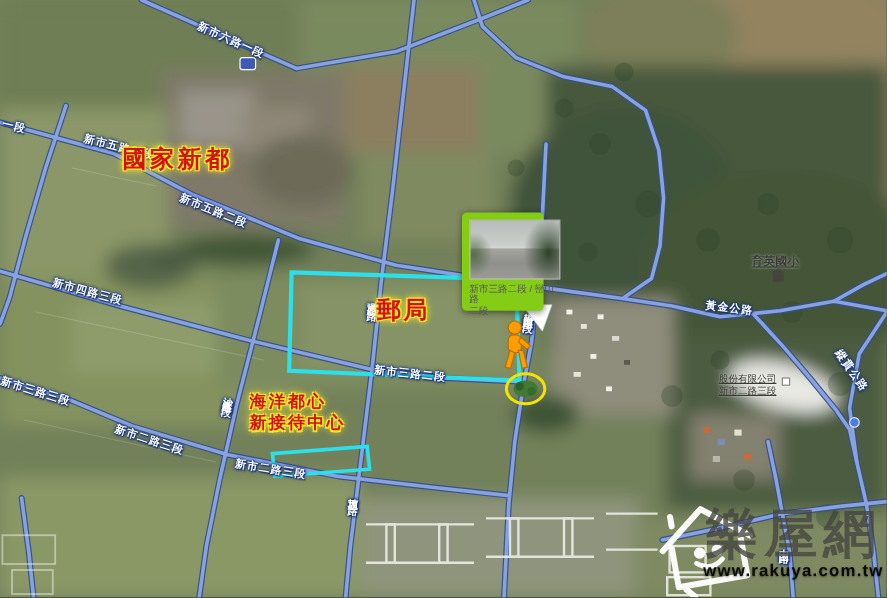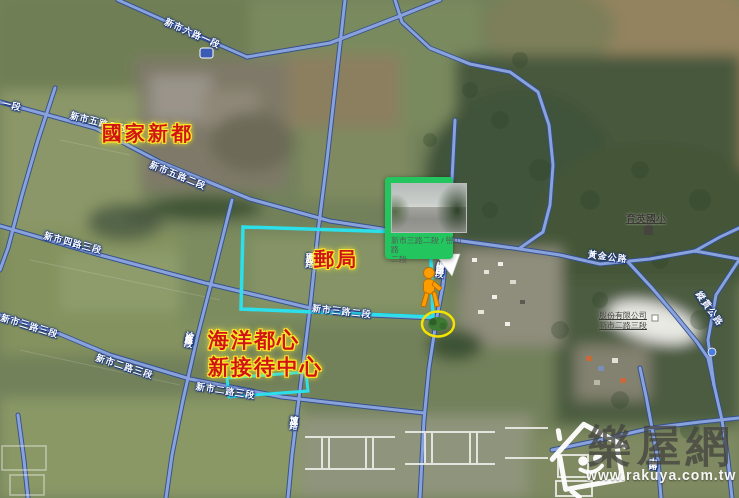--- a/index.html
+++ b/index.html
@@ -16,33 +16,33 @@
 
   
   .anno{position:absolute;color:#d01414;font-weight:bold;z-index:40;line-height:1.25;
         font-family:"Liberation Serif","DejaVu Serif",serif;white-space:nowrap;
         text-shadow:-1px -1px 0 #ffe92a,1px -1px 0 #ffe92a,-1px 1px 0 #ffe92a,1px 1px 0 #ffe92a,0 0 5px #ffe92a,0 0 7px #ffe92a;}
 
   .poitext{position:absolute;color:#3a3a34;font-weight:bold;z-index:28;line-height:1.2;
            text-shadow:0 0 2px rgba(255,255,255,.55);text-decoration:underline;}
 
   
-  #popup{position:absolute;left:385px;top:177px;width:68px;height:82px;background:#22c55e;
+  #popup{position:absolute;left:385px;top:177px;width:68px;height:82px;background:#84cc16;
          border-radius:4px;box-shadow:0 1px 5px rgba(0,0,0,.45);z-index:60;}
   #popup .photo{position:absolute;left:6px;top:6px;width:76px;height:50px;border:1px solid #bbb;box-sizing:border-box;
       background:
         radial-gradient(ellipse 30px 40px at 88% 55%, rgba(40,60,35,.95), rgba(40,60,35,0) 70%),
         radial-gradient(ellipse 22px 26px at 4% 58%, rgba(70,95,55,.8), rgba(70,95,55,0) 70%),
         linear-gradient(#b7bcba 0%,#c9cecb 40%,#d3d6d2 47%,#a3a49e 49%,#8f908b 74%,#9a9b95 100%);}
   #popup .caption{position:absolute;left:6px;top:59px;width:78px;font-size:8px;color:#555;line-height:1.18;}
   #popup-tail{z-index:59;}
 
   .wm-brand{position:absolute;left:588px;top:424px;font-size:44px;font-weight:bold;color:#44443f;
             opacity:.78;letter-spacing:5px;z-index:80;line-height:1;}
-  .wm-url{position:absolute;left:586px;top:468px;font-size:14px;font-weight:bold;color:#ffffff;opacity:.92;
+  .wm-url{position:absolute;left:586px;top:468px;font-size:14px;font-weight:bold;color:#000000;opacity:.92;
           letter-spacing:1px;text-shadow:0 1px 2px rgba(0,0,0,.5);z-index:80;line-height:1;}
 </style>
 </head>
 <body>
 
 <div id="stage">
 
   <svg width="739" height="498" viewBox="0 0 739 498">
     <defs>
         <filter id="soft" x="-20%" y="-20%" width="140%" height="140%">
@@ -225,21 +225,21 @@
   <div class="rlabel" style="left:698px;top:288px;transform:rotate(55deg)">縱貫公路</div>
 
   <div class="poitext" style="left:626px;top:213px;font-size:10px">育英國小</div>
   <div class="poitext" style="left:599px;top:311px;font-size:8px;font-weight:normal">
     <div>股份有限公司</div>
     <div>新市二路三段</div>
   </div>
 
   <div class="anno" style="left:102px;top:121px;font-size:20px;letter-spacing:3px">國家新都</div>
   <div class="anno" style="left:314px;top:247px;font-size:20px;letter-spacing:2px">郵局</div>
-  <div class="anno" style="left:208px;top:327px;font-size:21px;letter-spacing:2px;line-height:1.3">
+  <div class="anno" style="left:208px;top:327px;font-size:14px;letter-spacing:2px;line-height:1.3">
     <div>海洋都心</div>
     <div>新接待中心</div>
   </div>
 
   <svg width="739" height="498" viewBox="0 0 739 498" style="z-index:55">
     <g stroke="#b86e00" stroke-width="1" fill="#ff9d00">
       <circle cx="429" cy="273" r="5.5"></circle>
       <rect x="423.5" y="279" width="11" height="15" rx="4.5"></rect>
       <path d="M434 281 L442 288 L439 291 L432 285 Z"></path>
       <path d="M425 292 L421 306 L425.5 307 L429 294 Z"></path>

